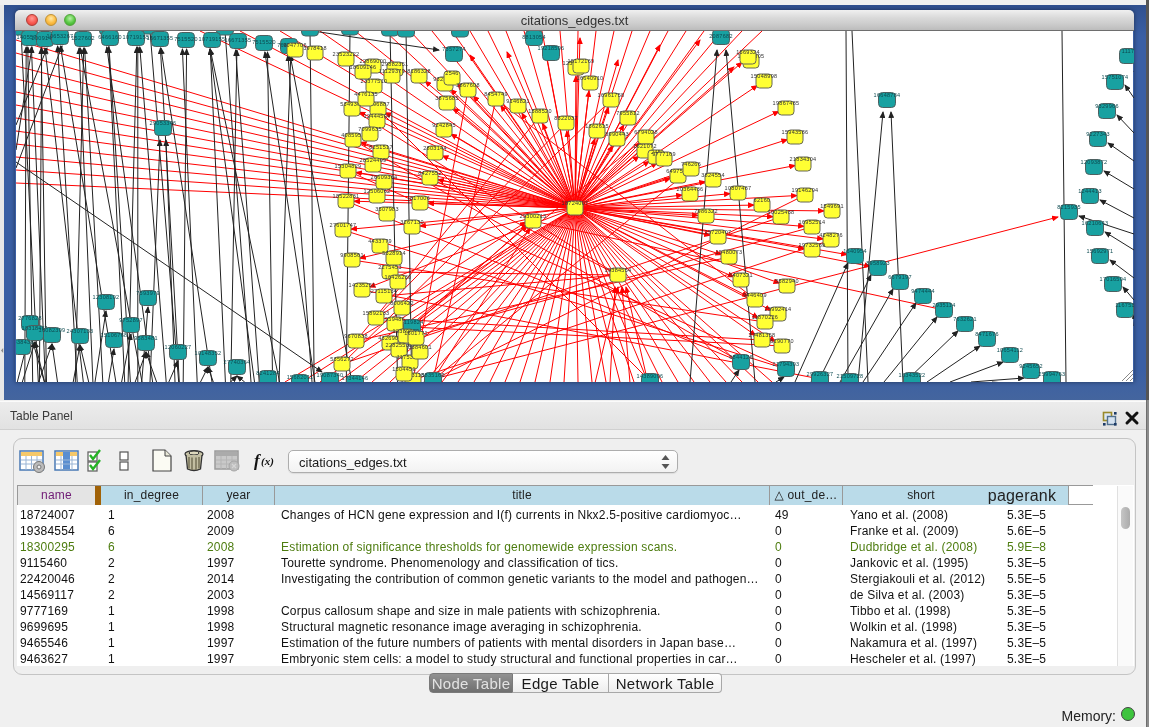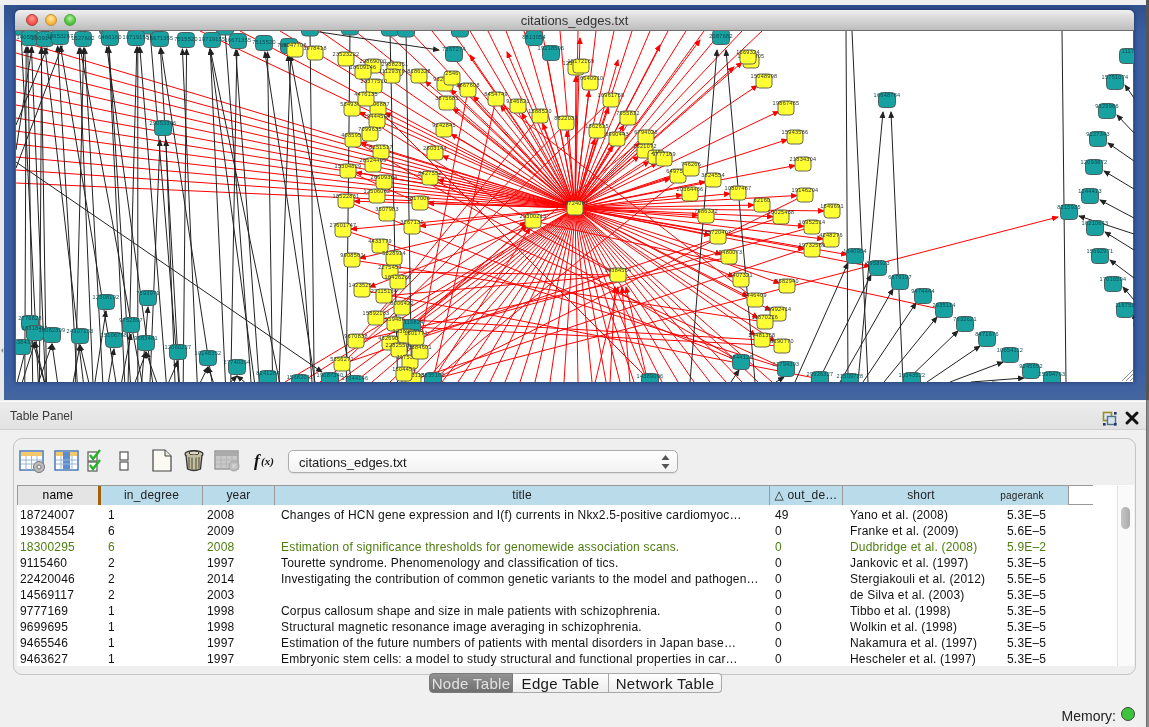--- a/index.html
+++ b/index.html
@@ -737,27 +737,27 @@
 </svg>
 
 <div class="abs" style="left:288px;top:450px;width:390px;height:23px;background:linear-gradient(180deg,#ffffff,#f2f2f2);border:1px solid #adadad;border-radius:5px;box-shadow:0 1px 1px rgba(0,0,0,0.08)">
   <div class="abs" style="left:10px;top:4px;font-size:13px;color:#1a1a1a">citations_edges.txt</div>
   <svg class="abs" style="right:6px;top:3px" width="11" height="16">
       <path d="M5.5,1 L9.5,6 H1.5 z" fill="#555"></path>
       <path d="M5.5,15 L9.5,10 H1.5 z" fill="#555"></path>
     </svg>
 </div>
 <div class="abs" style="left:17px;top:485px;width:1076px;height:20px;border-top:1px solid #999;border-bottom:1px solid #999"></div>
-<div class="abs" style="left:17px;top:486px;width:84px;height:19px;background:#e4e4e4;border-right:3px solid #a16207;border-left:1px solid #999;font-size:12px;color:#000000;text-align:center;line-height:19px;white-space:nowrap;overflow:hidden;letter-spacing:0.2px">name</div>
+<div class="abs" style="left:17px;top:486px;width:84px;height:19px;background:#e4e4e4;border-right:6px solid #a16207;border-left:1px solid #999;font-size:12px;color:#701a75;text-align:center;line-height:19px;white-space:nowrap;overflow:hidden;letter-spacing:0.2px">name</div>
 <div class="abs" style="left:101px;top:486px;width:102px;height:19px;background:#badbe9;border-right:1px solid #999;border-left:none;font-size:12px;color:#222;text-align:center;line-height:19px;white-space:nowrap;overflow:hidden;letter-spacing:0.2px">in_degree</div>
 <div class="abs" style="left:203px;top:486px;width:72px;height:19px;background:#badbe9;border-right:1px solid #999;border-left:none;font-size:12px;color:#222;text-align:center;line-height:19px;white-space:nowrap;overflow:hidden;letter-spacing:0.2px">year</div>
 <div class="abs" style="left:275px;top:486px;width:495px;height:19px;background:#badbe9;border-right:1px solid #999;border-left:none;font-size:12px;color:#222;text-align:center;line-height:19px;white-space:nowrap;overflow:hidden;letter-spacing:0.2px">title</div>
 <div class="abs" style="left:770px;top:486px;width:73px;height:19px;background:#badbe9;border-right:1px solid #999;border-left:none;font-size:12px;color:#222;text-align:center;line-height:19px;white-space:nowrap;overflow:hidden;letter-spacing:0.2px">△ out_de…</div>
 <div class="abs" style="left:843px;top:486px;width:157px;height:19px;background:#badbe9;border-right:1px solid #999;border-left:none;font-size:12px;color:#222;text-align:center;line-height:19px;white-space:nowrap;overflow:hidden;letter-spacing:0.2px">short</div>
-<div class="abs" style="left:976px;top:486px;width:93px;height:19px;background:#badbe9;border-right:1px solid #999;border-left:none;font-size:10px;color:#222;text-align:center;line-height:19px;white-space:nowrap;overflow:hidden;letter-spacing:0.2px">pagerank</div>
+<div class="abs" style="left:976px;top:486px;width:93px;height:19px;background:#badbe9;border-right:1px solid #999;border-left:none;font-size:16px;color:#222;text-align:center;line-height:19px;white-space:nowrap;overflow:hidden;letter-spacing:0.2px">pagerank</div>
 <div class="abs" style="left:17px;top:508px;width:1100px;height:16px;font-size:12px;color:#111;white-space:nowrap;letter-spacing:0.2px">
 <span class="abs" style="left:3px">18724007</span>
     <span class="abs" style="left:91px">1</span>
     <span class="abs" style="left:190px">2008</span>
     <span class="abs" style="left:264px;width:492px;overflow:hidden">Changes of HCN gene expression and I(f) currents in Nkx2.5-positive cardiomyoc…</span>
     <span class="abs" style="left:758px">49</span>
     <span class="abs" style="left:833px">Yano et al. (2008)</span>
     <span class="abs" style="left:990px">5.3E–5</span>
 </div>
 <div class="abs" style="left:17px;top:524px;width:1100px;height:16px;font-size:12px;color:#111;white-space:nowrap;letter-spacing:0.2px">
@@ -765,32 +765,32 @@
     <span class="abs" style="left:91px">6</span>
     <span class="abs" style="left:190px">2009</span>
     <span class="abs" style="left:758px">0</span>
     <span class="abs" style="left:833px">Franke et al. (2009)</span>
     <span class="abs" style="left:990px">5.6E–5</span>
 </div>
 <div class="abs" style="left:17px;top:540px;width:1100px;height:16px;font-size:12px;color:#4d7c0f;white-space:nowrap;letter-spacing:0.2px">
 <span class="abs" style="left:3px">18300295</span>
     <span class="abs" style="left:91px">6</span>
     <span class="abs" style="left:190px">2008</span>
-    <span class="abs" style="left:264px;width:492px;overflow:hidden">Estimation of significance thresholds for genomewide association scans.</span>
+    <span class="abs" style="left:264px;width:492px;overflow:hidden">Estimation of significance thresholds for genomewide expression scans.</span>
     <span class="abs" style="left:758px">0</span>
     <span class="abs" style="left:833px">Dudbridge et al. (2008)</span>
-    <span class="abs" style="left:990px">5.9E–2</span>
+    <span class="abs" style="left:990px">5.9E–8</span>
 </div>
 <div class="abs" style="left:17px;top:556px;width:1100px;height:16px;font-size:12px;color:#111;white-space:nowrap;letter-spacing:0.2px">
 <span class="abs" style="left:3px">9115460</span>
     <span class="abs" style="left:91px">2</span>
     <span class="abs" style="left:190px">1997</span>
     <span class="abs" style="left:264px;width:492px;overflow:hidden">Tourette syndrome. Phenomenology and classification of tics.</span>
     <span class="abs" style="left:758px">0</span>
-    <span class="abs" style="left:833px">Jankovic et al. (1997)</span>
+    <span class="abs" style="left:833px">Jankovic et al. (1995)</span>
     <span class="abs" style="left:990px">5.3E–5</span>
 </div>
 <div class="abs" style="left:17px;top:572px;width:1100px;height:16px;font-size:12px;color:#111;white-space:nowrap;letter-spacing:0.2px">
 <span class="abs" style="left:3px">22420046</span>
     <span class="abs" style="left:91px">2</span>
     <span class="abs" style="left:190px">2014</span>
     <span class="abs" style="left:264px;width:492px;overflow:hidden">Investigating the contribution of common genetic variants to the model and pathogen…</span>
     <span class="abs" style="left:758px">0</span>
     <span class="abs" style="left:833px">Stergiakouli et al. (2012)</span>
     <span class="abs" style="left:990px">5.5E–5</span>

